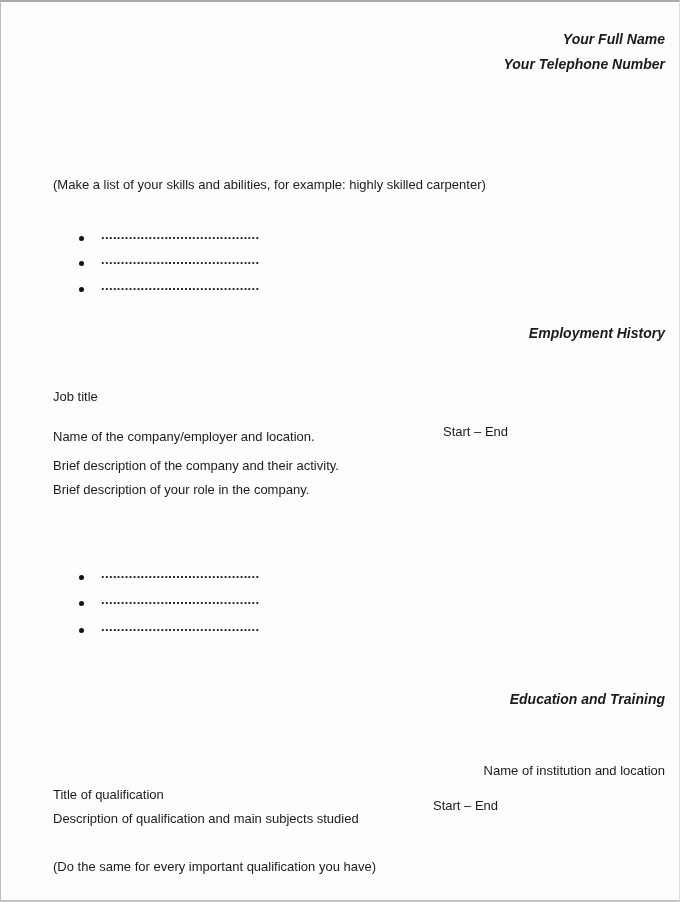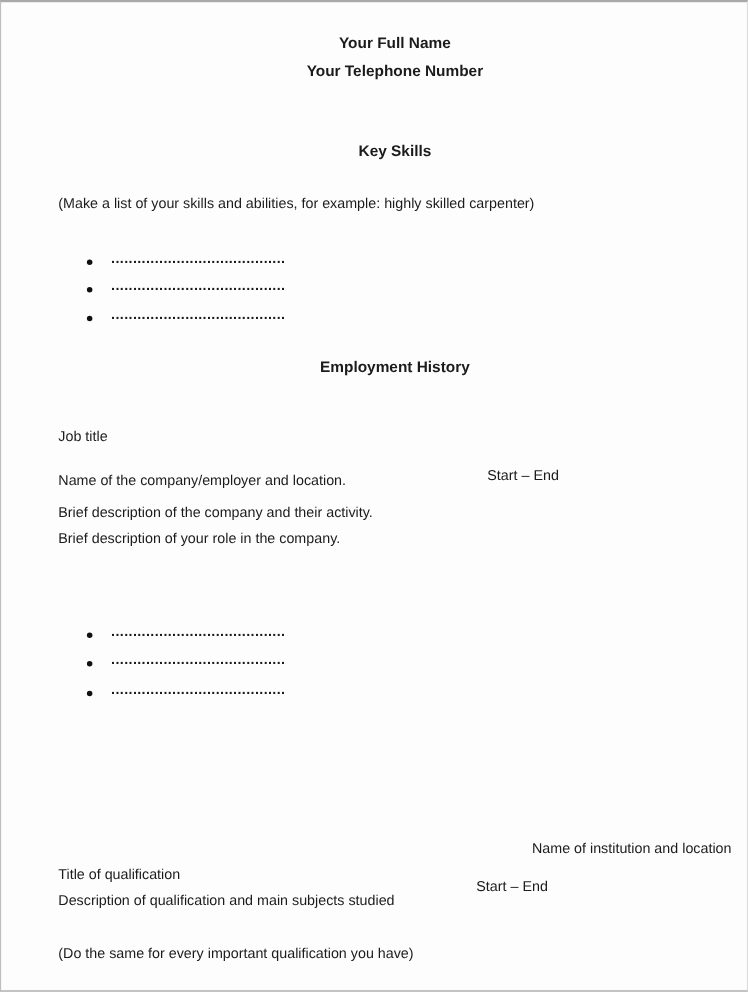--- a/index.html
+++ b/index.html
@@ -23,21 +23,21 @@
   }
   .line {
     position: absolute;
     left: 52px;
     right: 14px;
     height: 16px;
     line-height: 16px;
     font-size: 13px;
     white-space: nowrap;
   }
-  .center { text-align: center; }
+  .center { text-align: right; font-style: italic; }
   .heading { font-size: 14px; font-weight: bold; }
 
   
   .bullet {
     left: 78px;
     display: flex;
     align-items: center;
   }
   .bullet .dot {
     width: 5px;
@@ -83,21 +83,20 @@
   .p-note     { top: 857px; }
 </style>
 </head>
 <body>
 
 <div class="page">
 
   <div class="line center heading p-name">Your Full Name</div>
   <div class="line center heading p-phone">Your Telephone Number</div>
 
-  <div class="line center heading p-ks">Key Skills</div>
   <div class="line p-hint">(Make a list of your skills and abilities, for example: highly skilled carpenter)</div>
 
   <div class="line bullet p-sb1">
     <span class="dot"></span>
     <span class="dots">........................................</span>
   </div>
   <div class="line bullet p-sb2">
     <span class="dot"></span>
     <span class="dots">........................................</span>
   </div>
@@ -123,20 +122,21 @@
   </div>
   <div class="line bullet p-db2">
     <span class="dot"></span>
     <span class="dots">........................................</span>
   </div>
   <div class="line bullet p-db3">
     <span class="dot"></span>
     <span class="dots">........................................</span>
   </div>
 
+  <div class="line center heading p-edu">Education and Training</div>
 
   <div class="line p-instrow">
     <span>Name of institution and location</span>
     <span class="date date-edu">Start – End</span>
   </div>
 
   <div class="line p-qual">Title of qualification</div>
   <div class="line p-desc">Description of qualification and main subjects studied</div>
   <div class="line p-note">(Do the same for every important qualification you have)</div>
 

